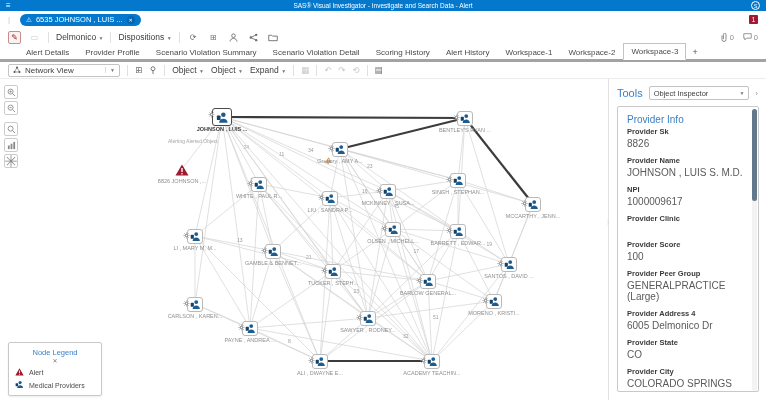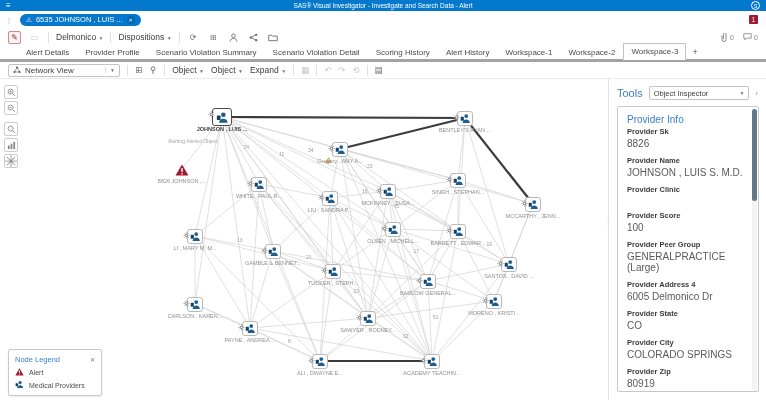--- a/index.html
+++ b/index.html
@@ -71,21 +71,21 @@
   .gear { position:absolute; left:-5px; top:-5px; }
   .warn-mark { position:absolute; left:-8px; top:7px; }
   .node-label { position:absolute; width:90px; text-align:center; font-size:5.5px; color:#8f8f8f;
     white-space:nowrap; z-index:11; }
   .node-label.bold { color:#3a3a3a; font-weight:bold; }
   .edge-note { position:absolute; font-size:5px; color:#a5a5a5; z-index:5; white-space:nowrap; }
 
   
   .legend { position:absolute; left:8px; bottom:4px; width:94px; background:#fff; border:1px solid #c9c9c9;
     border-radius:2px; padding:5px 6px; z-index:40; box-shadow:0 1px 2px rgba(0,0,0,.08); }
-  .legend-head { display:flex; align-items:center; justify-content:space-between; margin-bottom:4px; }
+  .legend-head { display:flex; align-items:center; justify-content:space-between; margin-bottom:4px;flex-direction:column; }
   .legend-title { color:#3b7fc4; font-size:7.5px; }
   .legend-close { color:#777; font-size:6px; cursor:pointer; }
   .legend-item { display:flex; align-items:center; gap:5px; font-size:7px; color:#4a4a4a; margin-top:3px; }
 
   
   .rightpanel { width:158px; border-left:1px solid #e2e2e2; background:#fff; position:relative; }
   .panel-head { display:flex; align-items:center; gap:6px; padding:7px 6px 4px 8px; }
   .panel-title { color:#3b7fc4; font-size:11px; }
   .inspector-select { border:1px solid #c3c3c3; border-radius:2px; height:14px; display:flex; align-items:center;
     gap:4px; padding:0 4px; font-size:7.5px; color:#3d3d3d; flex:1; cursor:pointer; }
@@ -746,20 +746,24 @@
       <div id="fields-holder">
           <div class="field">
             <div class="flabel">Provider Sk</div>
             <div class="fvalue">8826</div>
           </div>
           <div class="field">
             <div class="flabel">Provider Name</div>
             <div class="fvalue">JOHNSON , LUIS S. M.D.</div>
           </div>
           <div class="field">
+            <div class="flabel">NPI</div>
+            <div class="fvalue">1000009617</div>
+          </div>
+          <div class="field">
             <div class="flabel">Provider Clinic</div>
             <div class="fvalue"></div>
           </div>
           <div class="field">
             <div class="flabel">Provider Score</div>
             <div class="fvalue">100</div>
           </div>
           <div class="field">
             <div class="flabel">Provider Peer Group</div>
             <div class="fvalue">GENERALPRACTICE (Large)</div>

